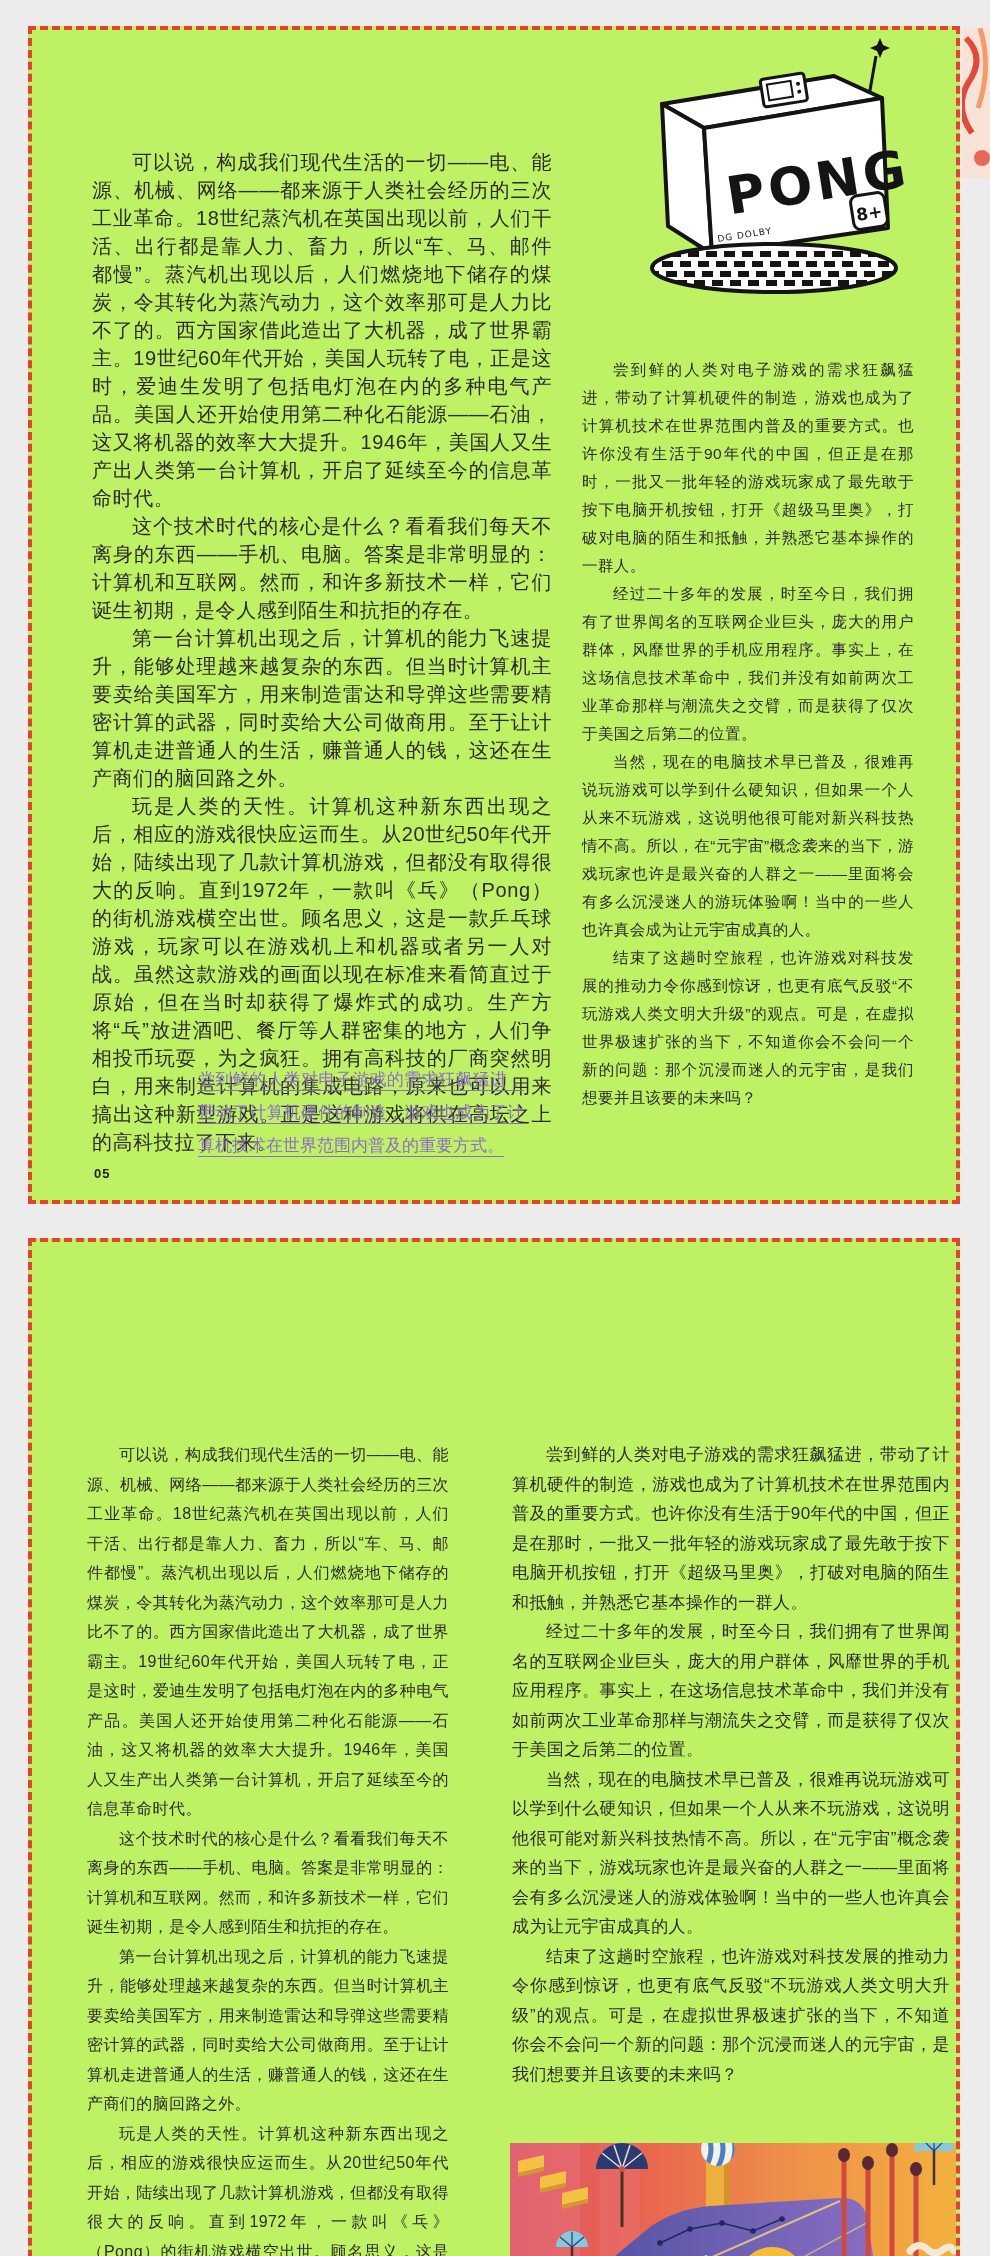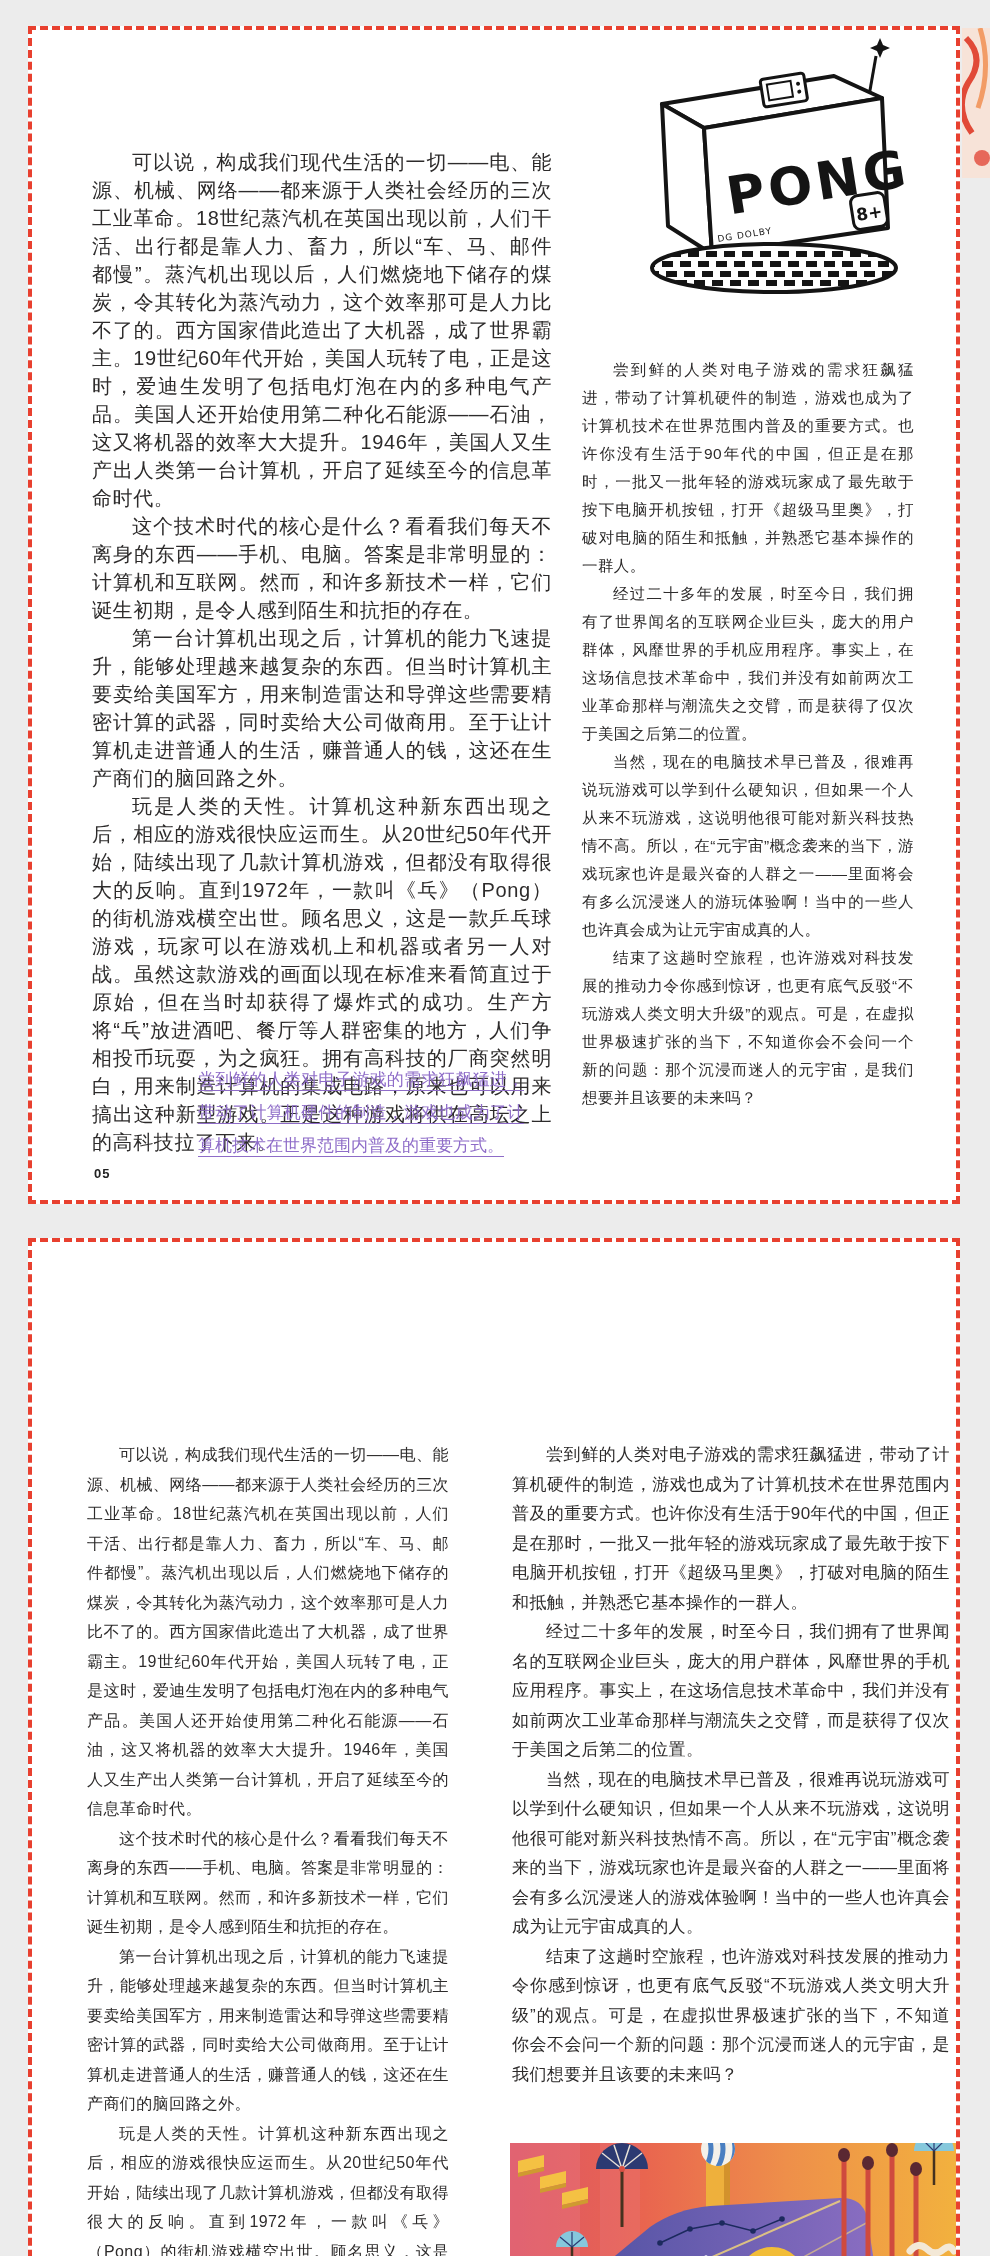--- a/index.html
+++ b/index.html
@@ -3,21 +3,21 @@
 <meta charset="utf-8">
 <style>
   html,body{margin:0;padding:0;}
   body{
     width:990px;height:2256px;position:relative;overflow:hidden;
     background:#ececec;
     font-family:"Liberation Sans","DejaVu Sans",sans-serif;
   }
   .page{
     position:absolute;left:28px;width:932px;box-sizing:border-box;
-    background:#ffffff;border:4px dashed #e8402f;
+    background:#bef264;border:4px dashed #e8402f;
   }
   #page1{top:26px;height:1178px;}
   #page2{top:1238px;height:1080px;}
   .col{position:absolute;color:#2d2b2b;text-align:justify;text-justify:inter-character;}
   .col p{margin:0;text-indent:2em;}
   #p1-left{left:60px;top:118px;width:460px;font-size:20px;line-height:28px;letter-spacing:0.6px;}
   #p1-right{left:550px;top:326px;width:332px;font-size:15.5px;line-height:28px;letter-spacing:0.4px;}
   #p2-left{left:55px;top:198px;width:362px;font-size:16px;line-height:29.5px;letter-spacing:0.4px;}
   #p2-right{left:480px;top:198px;width:438px;font-size:17px;line-height:29.5px;letter-spacing:0.4px;}
   #pull-quote{

